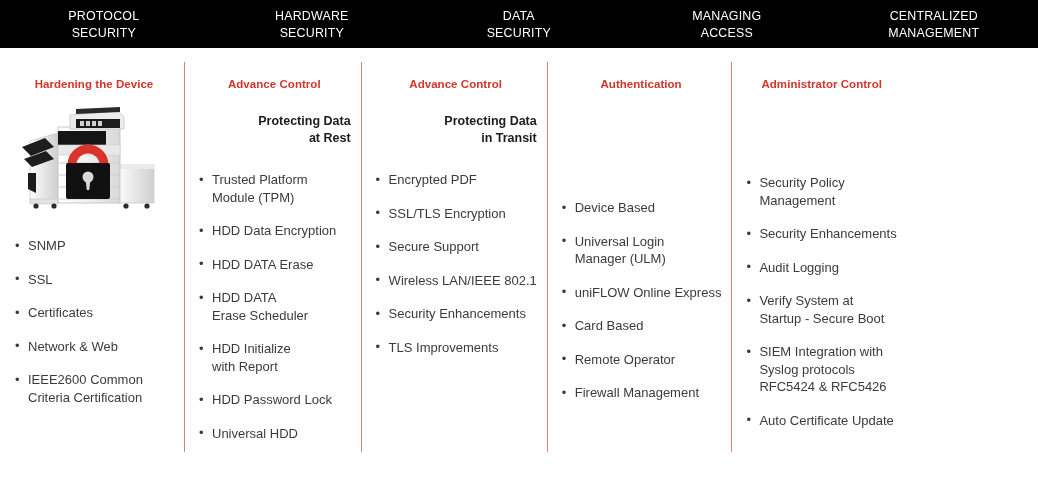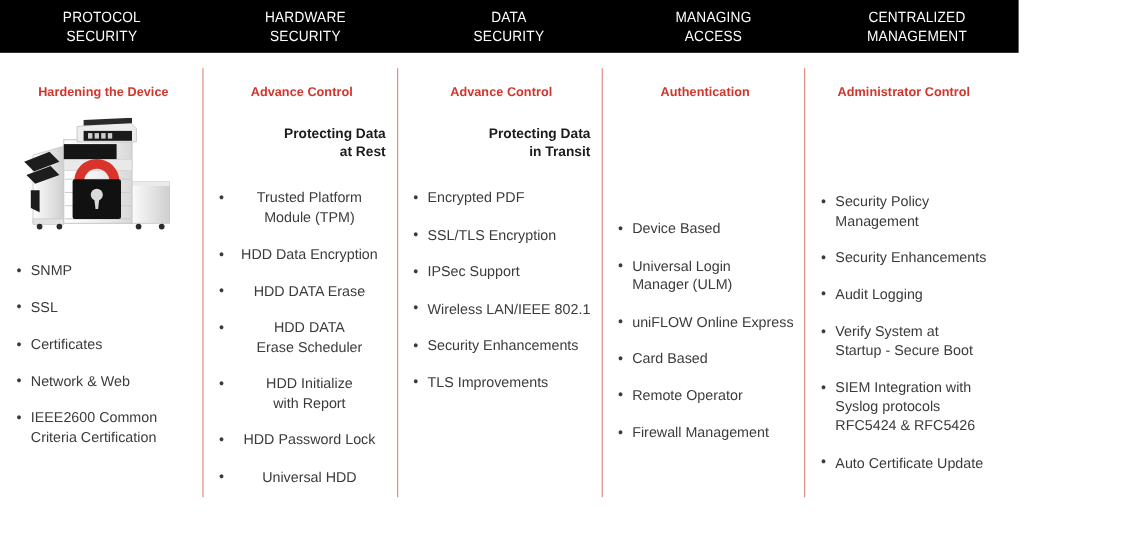--- a/index.html
+++ b/index.html
@@ -13,21 +13,21 @@
     font-family: "Liberation Sans", "DejaVu Sans", sans-serif;
     color: #333333;
     overflow: hidden;
   }
 
   
   .header-bar {
     position: absolute;
     left: 0;
     top: 0;
-    width: 926px;
+    width: 1038px;
     height: 48px;
     background: #000000;
     display: flex;
   }
   .header-cell {
     flex: 1 1 0;
     display: flex;
     flex-direction: column;
     align-items: center;
     justify-content: center;
@@ -232,21 +232,21 @@
   </div>
 
   <div class="col">
     <div class="col-inner">
       <div class="col-title">Advance Control</div>
       <div class="col-sub">
         <span class="sl">Protecting Data</span>
         <span class="sl">at Rest</span>
       </div>
 
-      <ul class="bullets" style="margin-top:24px;text-align:center;">
+      <ul class="bullets" style="margin-top:24px;">
         <li>
           <span class="bl">Trusted Platform</span>
           <span class="bl">Module (TPM)</span>
         </li>
         <li>
           <span class="bl">HDD Data Encryption</span>
         </li>
         <li>
           <span class="bl">HDD DATA Erase</span>
         </li>
@@ -277,21 +277,21 @@
       </div>
 
       <ul class="bullets" style="margin-top:24px;">
         <li>
           <span class="bl">Encrypted PDF</span>
         </li>
         <li>
           <span class="bl">SSL/TLS Encryption</span>
         </li>
         <li>
-          <span class="bl">IPSec Support</span>
+          <span class="bl">Secure Support</span>
         </li>
         <li>
           <span class="bl">Wireless LAN/IEEE 802.1</span>
         </li>
         <li>
           <span class="bl">Security Enhancements</span>
         </li>
         <li>
           <span class="bl">TLS Improvements</span>
         </li>

